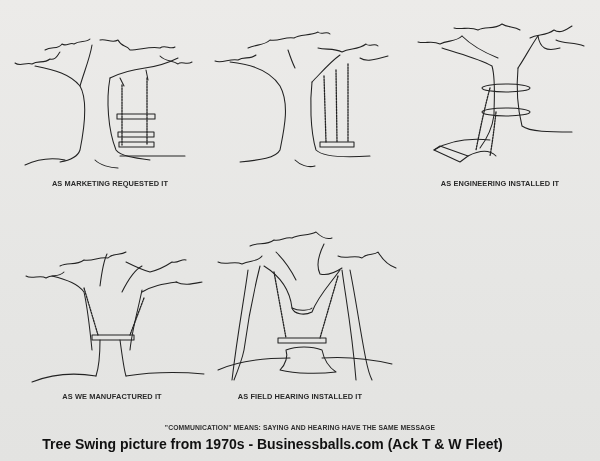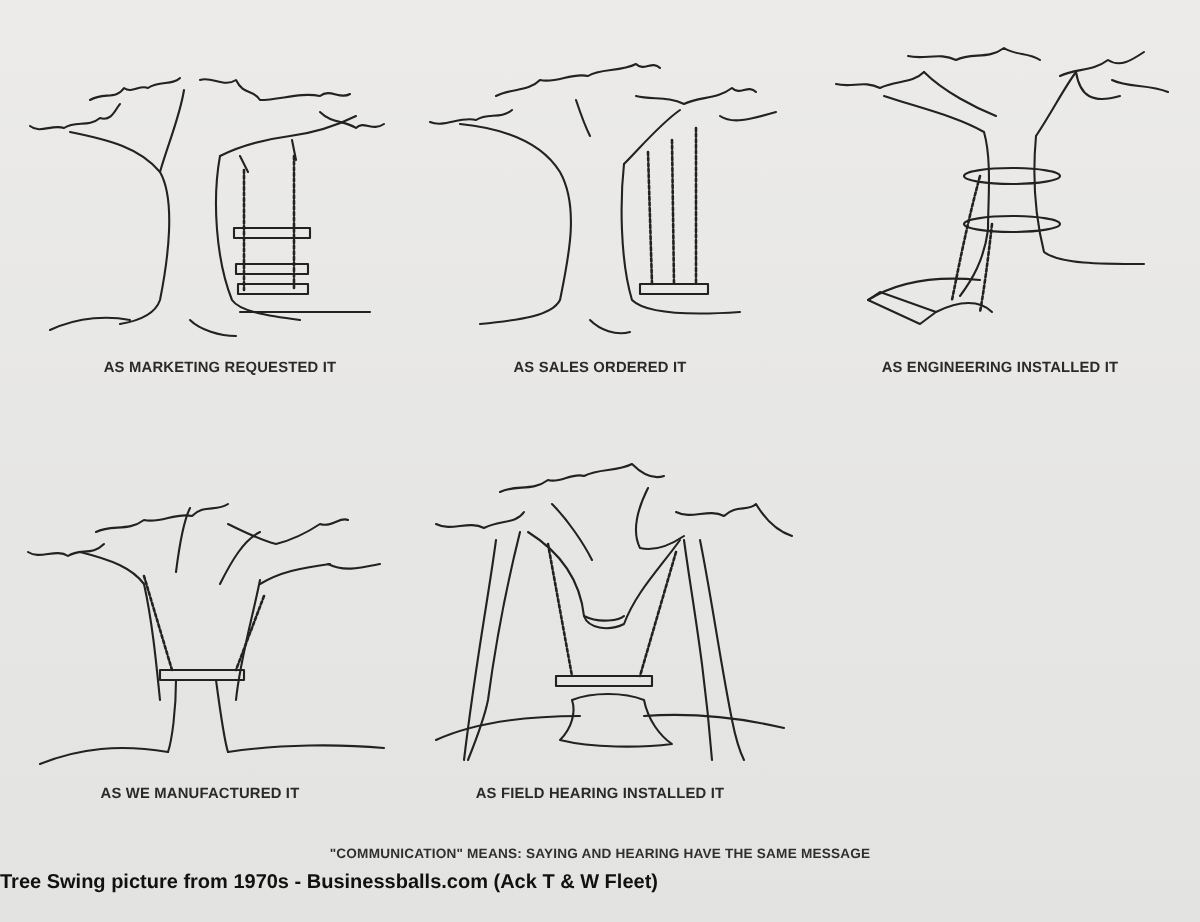--- a/index.html
+++ b/index.html
@@ -20,22 +20,22 @@
   .caption {
     position: absolute; width: 200px; text-align: center;
     font-size: 7.4px; font-weight: bold; color: #2a2a2a;
     letter-spacing: 0.1px;
   }
   .motto {
     position: absolute; left: 0; width: 600px; top: 424px; text-align: center;
     font-size: 6.8px; font-weight: bold; color: #2f2f2f; letter-spacing: 0.1px;
   }
   .credit {
-    position: absolute; left: 0; width: 545px; top: 436px; text-align: left;
-    font-size: 10px; font-weight: bold; color: #111;
+    position: absolute; left: 0; width: 545px; top: 436px; text-align: center;
+    font-size: 14px; font-weight: bold; color: #111;
   }
   svg path, svg line, svg rect, svg ellipse { fill: none; stroke: #222; stroke-width: 1.05; stroke-linecap: round; stroke-linejoin: round; }
   svg .rope { stroke-dasharray: 1.6 1.2; stroke-width: 1.3; }
 </style>
 </head>
 <body>
 
 <div class="sheet">
 
   <div class="panel" style="left:0;top:0;height:200px;">
@@ -70,21 +70,20 @@
       <path d="M30,62 C50,64 70,70 80,86 C90,104 84,130 80,150 C76,158 60,160 40,162"></path>
       <path d="M112,82 C110,100 110,130 116,150 C122,156 140,158 170,156"></path>
       <path d="M88,50 C90,56 92,62 95,68"></path>
       <path d="M112,82 C120,74 130,62 140,55"></path>
       <line class="rope" x1="124" y1="76" x2="126" y2="142"></line>
       <line class="rope" x1="136" y1="70" x2="137" y2="142"></line>
       <line class="rope" x1="148" y1="64" x2="148" y2="142"></line>
       <rect x="120" y="142" width="34" height="5"></rect>
       <path d="M95,160 C100,165 108,168 115,166"></path>
     </svg>
-    <div class="caption" style="left:0;top:179px;">AS SALES ORDERED IT</div>
   </div>
 
   <div class="panel" style="left:400px;top:0;height:200px;">
     <svg width="200" height="170" viewBox="0 0 200 170">
       <path d="M18,42 C26,44 32,40 40,44 C48,40 56,42 62,36"></path>
       <path d="M54,28 C62,30 70,26 78,30 C86,26 94,30 102,24 C108,28 114,26 120,30"></path>
       <path d="M130,38 C138,34 146,36 154,30 C160,34 166,30 172,26"></path>
       <path d="M156,40 C164,44 174,42 184,46"></path>
       <path d="M42,48 C60,54 78,58 92,66 C96,80 94,100 94,115 C92,130 86,140 80,148"></path>
       <path d="M118,68 C116,90 118,110 122,126 C130,132 150,132 172,132"></path>
@@ -95,21 +94,21 @@
       <ellipse cx="106" cy="112" rx="24" ry="4"></ellipse>
       <path class="rope" d="M90,88 C84,110 80,130 76,150"></path>
       <path class="rope" d="M96,112 C94,130 92,145 90,156"></path>
       <path d="M34,150 C50,140 70,138 90,140"></path>
       <path d="M34,150 L60,162 L68,156 L40,146 Z"></path>
       <path d="M68,156 C80,150 90,150 96,156"></path>
     </svg>
     <div class="caption" style="left:0;top:179px;">AS ENGINEERING INSTALLED IT</div>
   </div>
 
-  <div class="panel" style="left:0;top:200px;height:200px;text-decoration:underline;">
+  <div class="panel" style="left:12px;top:200px;height:200px;text-decoration:underline;">
     <svg width="200" height="185" viewBox="0 0 200 185">
       <path d="M14,76 C20,80 28,74 34,78 C40,74 46,78 52,72"></path>
       <path d="M48,66 C56,62 64,66 72,60 C80,62 88,56 96,58 C102,52 108,56 114,52"></path>
       <path d="M114,62 C122,66 130,70 138,72 C146,70 154,66 160,62 C166,64 170,58 174,60"></path>
       <path d="M164,82 C172,86 180,84 190,82"></path>
       <path d="M40,76 C56,80 66,84 72,92 C76,110 78,130 80,150"></path>
       <path d="M88,86 C90,70 92,60 95,54"></path>
       <path d="M110,92 C116,80 122,70 130,66"></path>
       <path d="M130,90 C126,110 120,130 118,150"></path>
       <path d="M130,92 C140,86 150,84 165,82"></path>

